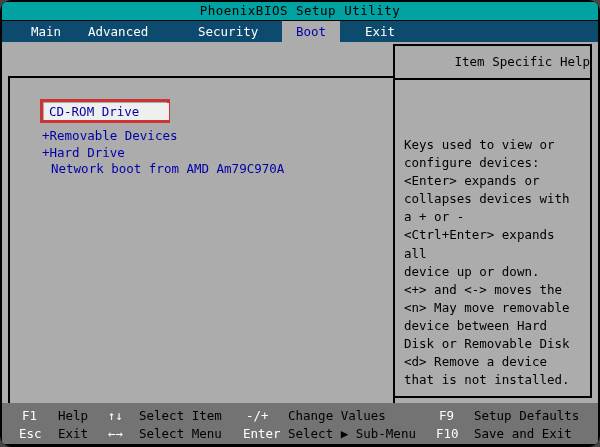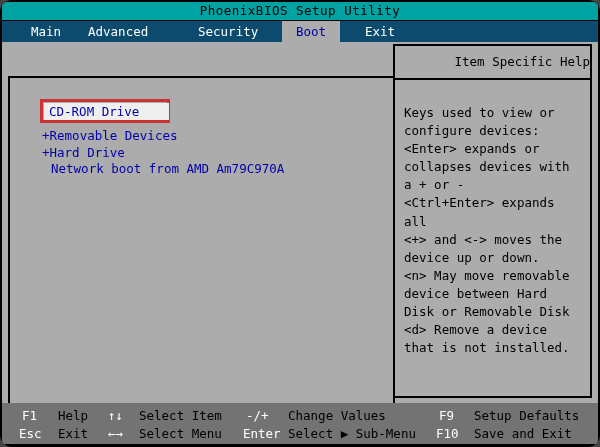--- a/index.html
+++ b/index.html
@@ -37,21 +37,21 @@
     white-space:pre;cursor:default;
   }
   .boot-item.selected{
     left:34px;top:25px;width:120px;height:17px;background:#EFEFEF;padding-left:5px;
   }
   .bi1{top:49px;} .bi2{top:66px;} .bi3{top:82px;padding-left:9px;}
   .help-header{
     height:32px;line-height:32px;border-bottom:2px solid #000;
     text-align:right;color:#000;font-size:12.5px;
   }
-  .help-body{padding:24px 4px 0 9px;color:#000;font-size:12.5px;}
+  .help-body{padding:24px 4px 0 9px;color:#000;font-size:12.5px;margin-top:32px;}
   .help-line{line-height:18.1px;white-space:pre;}
   .legend{
     position:absolute;left:2px;right:2px;top:403px;height:41px;
     background:#737373;font-size:12.5px;
   }
   .legend span{position:absolute;line-height:14px;white-space:pre;}
   .lrow1 span{top:6px;} .lrow2 span{top:24px;}
   .k{color:#fff;} .d{color:#000;}
 </style>
 </head>
@@ -84,22 +84,22 @@
     <div class="panel panel-help">
       <div class="help-header">Item Specific Help</div>
       <div class="help-body">
         <div class="help-line">Keys used to view or</div>
         <div class="help-line">configure devices:</div>
         <div class="help-line">&lt;Enter&gt; expands or</div>
         <div class="help-line">collapses devices with</div>
         <div class="help-line">a + or -</div>
         <div class="help-line">&lt;Ctrl+Enter&gt; expands</div>
         <div class="help-line">all</div>
+        <div class="help-line">device up or down.</div>
         <div class="help-line">&lt;+&gt; and &lt;-&gt; moves the</div>
-        <div class="help-line">device up or down.</div>
         <div class="help-line">&lt;n&gt; May move removable</div>
         <div class="help-line">device between Hard</div>
         <div class="help-line">Disk or Removable Disk</div>
         <div class="help-line">&lt;d&gt; Remove a device</div>
         <div class="help-line">that is not installed.</div>
       </div>
     </div>
 
   </div>
 

